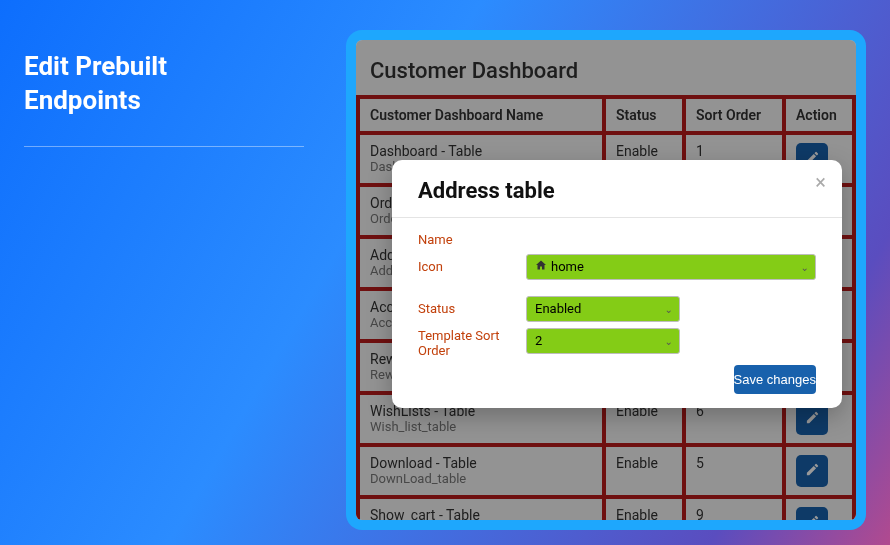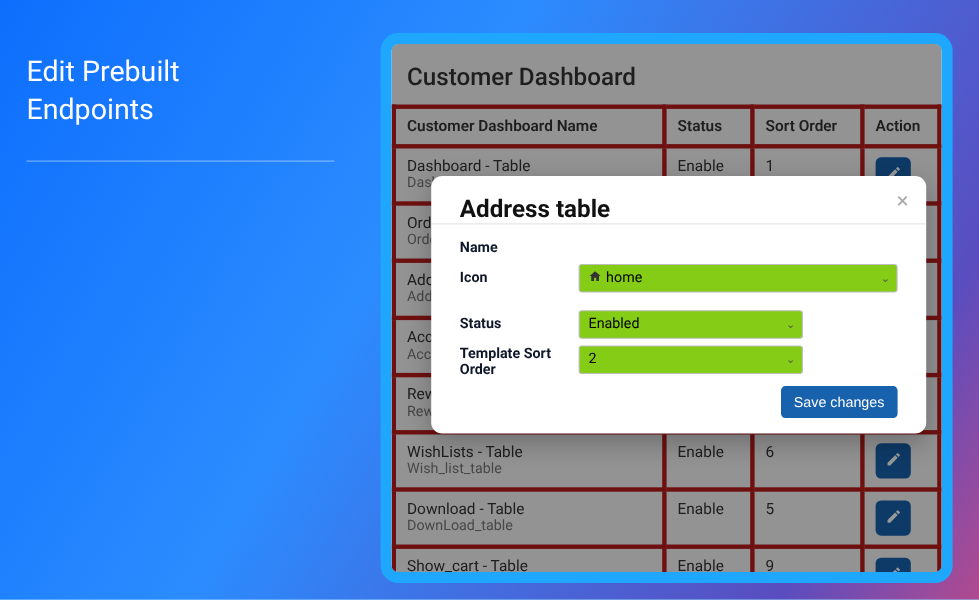--- a/index.html
+++ b/index.html
@@ -9,21 +9,21 @@
     display: flex;
     padding: 30px 0 30px 24px;
   }
   .left-panel {
     width: 310px;
     color: #fff;
     padding-top: 20px;
   }
   .left-title {
     font-size: 26px;
-    font-weight: 400;
+    font-weight: 700;
     line-height: 1.3;
     margin-bottom: 28px;
   }
   .left-divider {
     border: none;
     border-top: 1px solid rgba(255,255,255,0.4);
     margin-bottom: 85px;
     width: 280px;
   }
   .left-desc {
@@ -109,35 +109,36 @@
   }
   .modal-close {
     position:absolute; top:12px; right:16px;
     font-size:20px; color:#aaa;
     cursor:pointer; line-height:1;
   }
   .modal-title {
     font-size: 22px;
     font-weight: 700;
     color: #111;
+    margin-bottom: 14px;
   }
   .modal hr {
     border:none; border-top:1px solid #e4e4e4;
     margin: 0 -26px 14px -26px;
   }
   .form-row {
     display:flex;
     align-items:center;
     font-size: 13px;
     margin-bottom: 6px;
   }
   .form-row label {
     width: 108px;
-    font-weight: 700;
-    color: #0f172a;
+    font-weight: 400;
+    color: #c2410c;
     line-height: 1.2;
   }
   .form-row input[type=text] {
     flex:1;
     height: 26px;
     border: 1px solid #bdbdbd;
     border-radius: 3px;
     padding: 0 8px;
     font-size: 13px;
   }
@@ -147,39 +148,39 @@
     align-items: center;
     height: 26px;
     border: 1px solid #bdbdbd;
     border-radius: 3px;
     padding: 0 22px 0 8px;
     font-size: 13px;
     background:#84cc16;
     cursor:pointer;
   }
   .form-row .select.full { flex:1; }
-  .form-row .select.med { width: 204px; }
+  .form-row .select.med { width: 154px; }
   .select .caret {
     position:absolute; right:6px; top:50%; transform:translateY(-50%);
     font-size:10px; color:#555;
   }
   .select .home-ico { margin-right:4px; font-size:12px; }
   .second-group { margin-top: 16px; }
   .modal-footer {
     display:flex;
     justify-content:flex-end;
     margin-top:6px;
   }
   .save-btn {
     background:#1861ac;
     color:#fff;
     font-size:13px;
     border:none;
     border-radius:4px;
-    padding:7px 12px;
+    padding:7px 0;
     cursor:pointer;
   }
 </style>
 </head>
 <body>
 
 <div class="left-panel">
   <div class="left-title">
     <span>Edit Prebuilt</span><br>
     <span>Endpoints</span>

